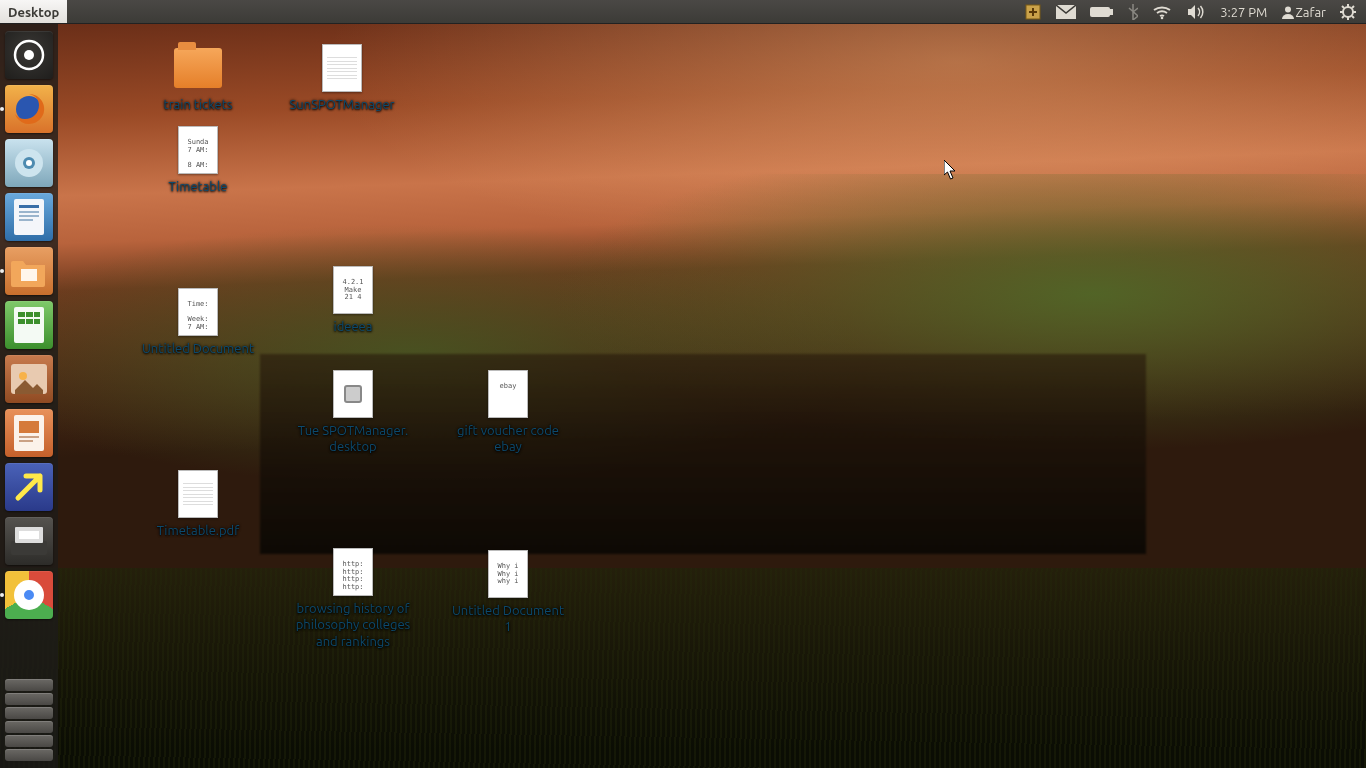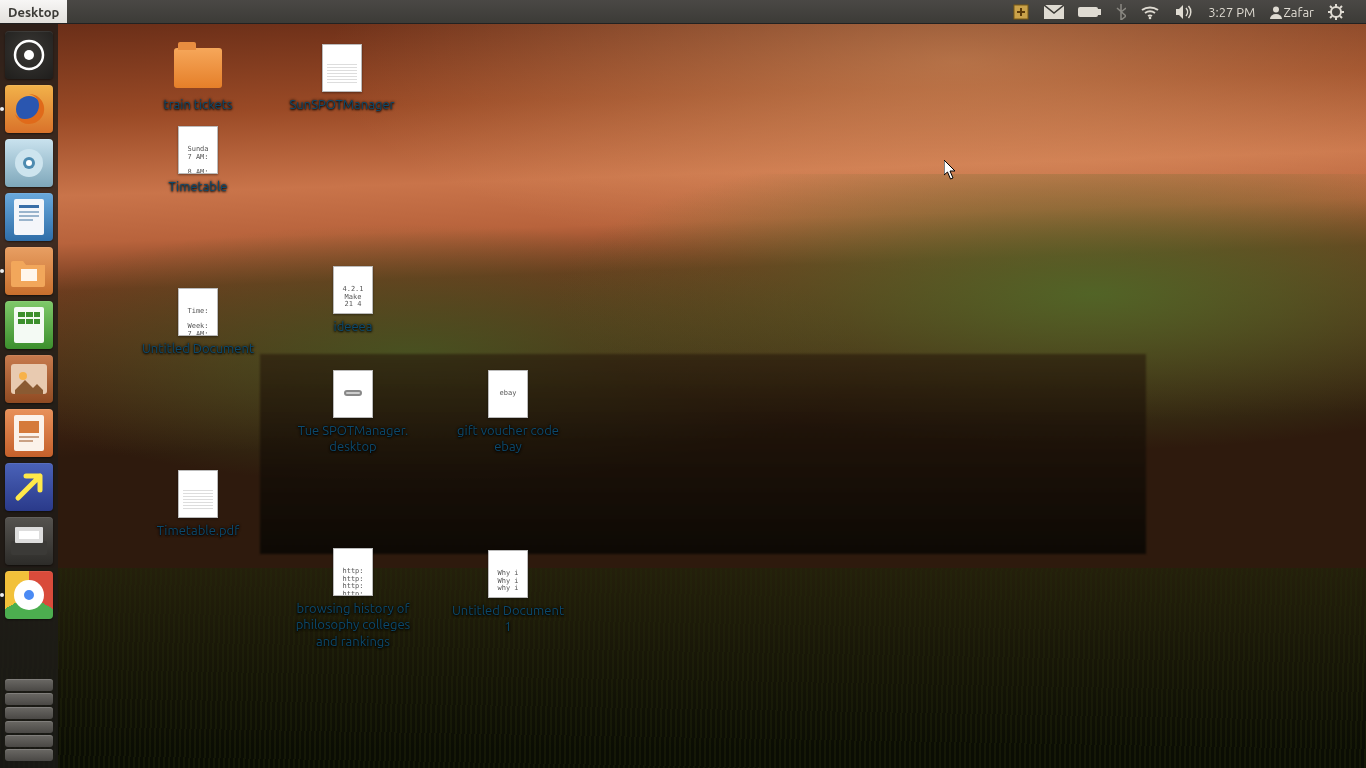--- a/index.html
+++ b/index.html
@@ -8,21 +8,21 @@
 
 .top-panel {
   position:absolute; top:0; left:0; right:0; height:24px;
   background:linear-gradient(#4a4845,#3c3b37);
   color:#dfdbd2; display:flex; align-items:center;
   font-size:13px; z-index:100;
   border-bottom:1px solid #222;
 }
 .top-panel .title { font-weight:bold; padding:0 8px; color:#3c3b37; background:linear-gradient(#f7f6f5,#e3e1dd); height:100%; display:flex; align-items:center; }
 .top-panel .spacer { flex:1; }
-.indicators { display:flex; align-items:center; gap:14px; padding-right:22px;text-align:center; }
+.indicators { display:flex; align-items:center; gap:14px; padding-right:10px;text-align:center; }
 .indicators .ind { display:flex; align-items:center; cursor:pointer; }
 .indicators svg { display:block; }
 .user-chip { display:flex; align-items:center; gap:0; font-weight:normal; }
 
 
 .wallpaper {
   position:absolute; top:24px; left:0; right:0; bottom:0;
   background:
     radial-gradient(ellipse 900px 300px at 70% 5%, rgba(255,200,140,0.35), transparent 70%),
     linear-gradient(178deg, #6a2e18 0%, #9a4a26 12%, #c9744a 22%, #b8633c 28%, #6f3a1e 34%, #2e1a0d 55%),
@@ -105,21 +105,21 @@
   position:relative;
 }
 .folder-icon::before{
   content:""; position:absolute; top:-6px; left:4px; width:18px; height:8px;
   background:#e88d40; border-radius:2px 2px 0 0;
 }
 .paper-icon {
   width:40px; height:48px; background:#fff; border:1px solid #bbb;
   box-shadow:0 1px 2px rgba(0,0,0,0.4);
   display:flex; flex-direction:column; justify-content:flex-start;
-  padding:19px 4px; gap:2px; font-size:6px; color:#666; overflow:hidden;
+  padding:12px 4px; gap:2px; font-size:6px; color:#666; overflow:hidden;
 }
 .paper-icon.small-text span{ display:block; border-bottom:1px solid #ddd; height:4px; }
 .paper-icon.preview { font-family:monospace; font-size:7px; color:#555; white-space:pre; line-height:1.1; }
 .paper-icon.lock::after{
   content:""; width:14px; height:14px; margin:auto auto 2px auto;
   border:2px solid #888; border-radius:3px; background:#ccc;
   display:block;
 }
 
 

